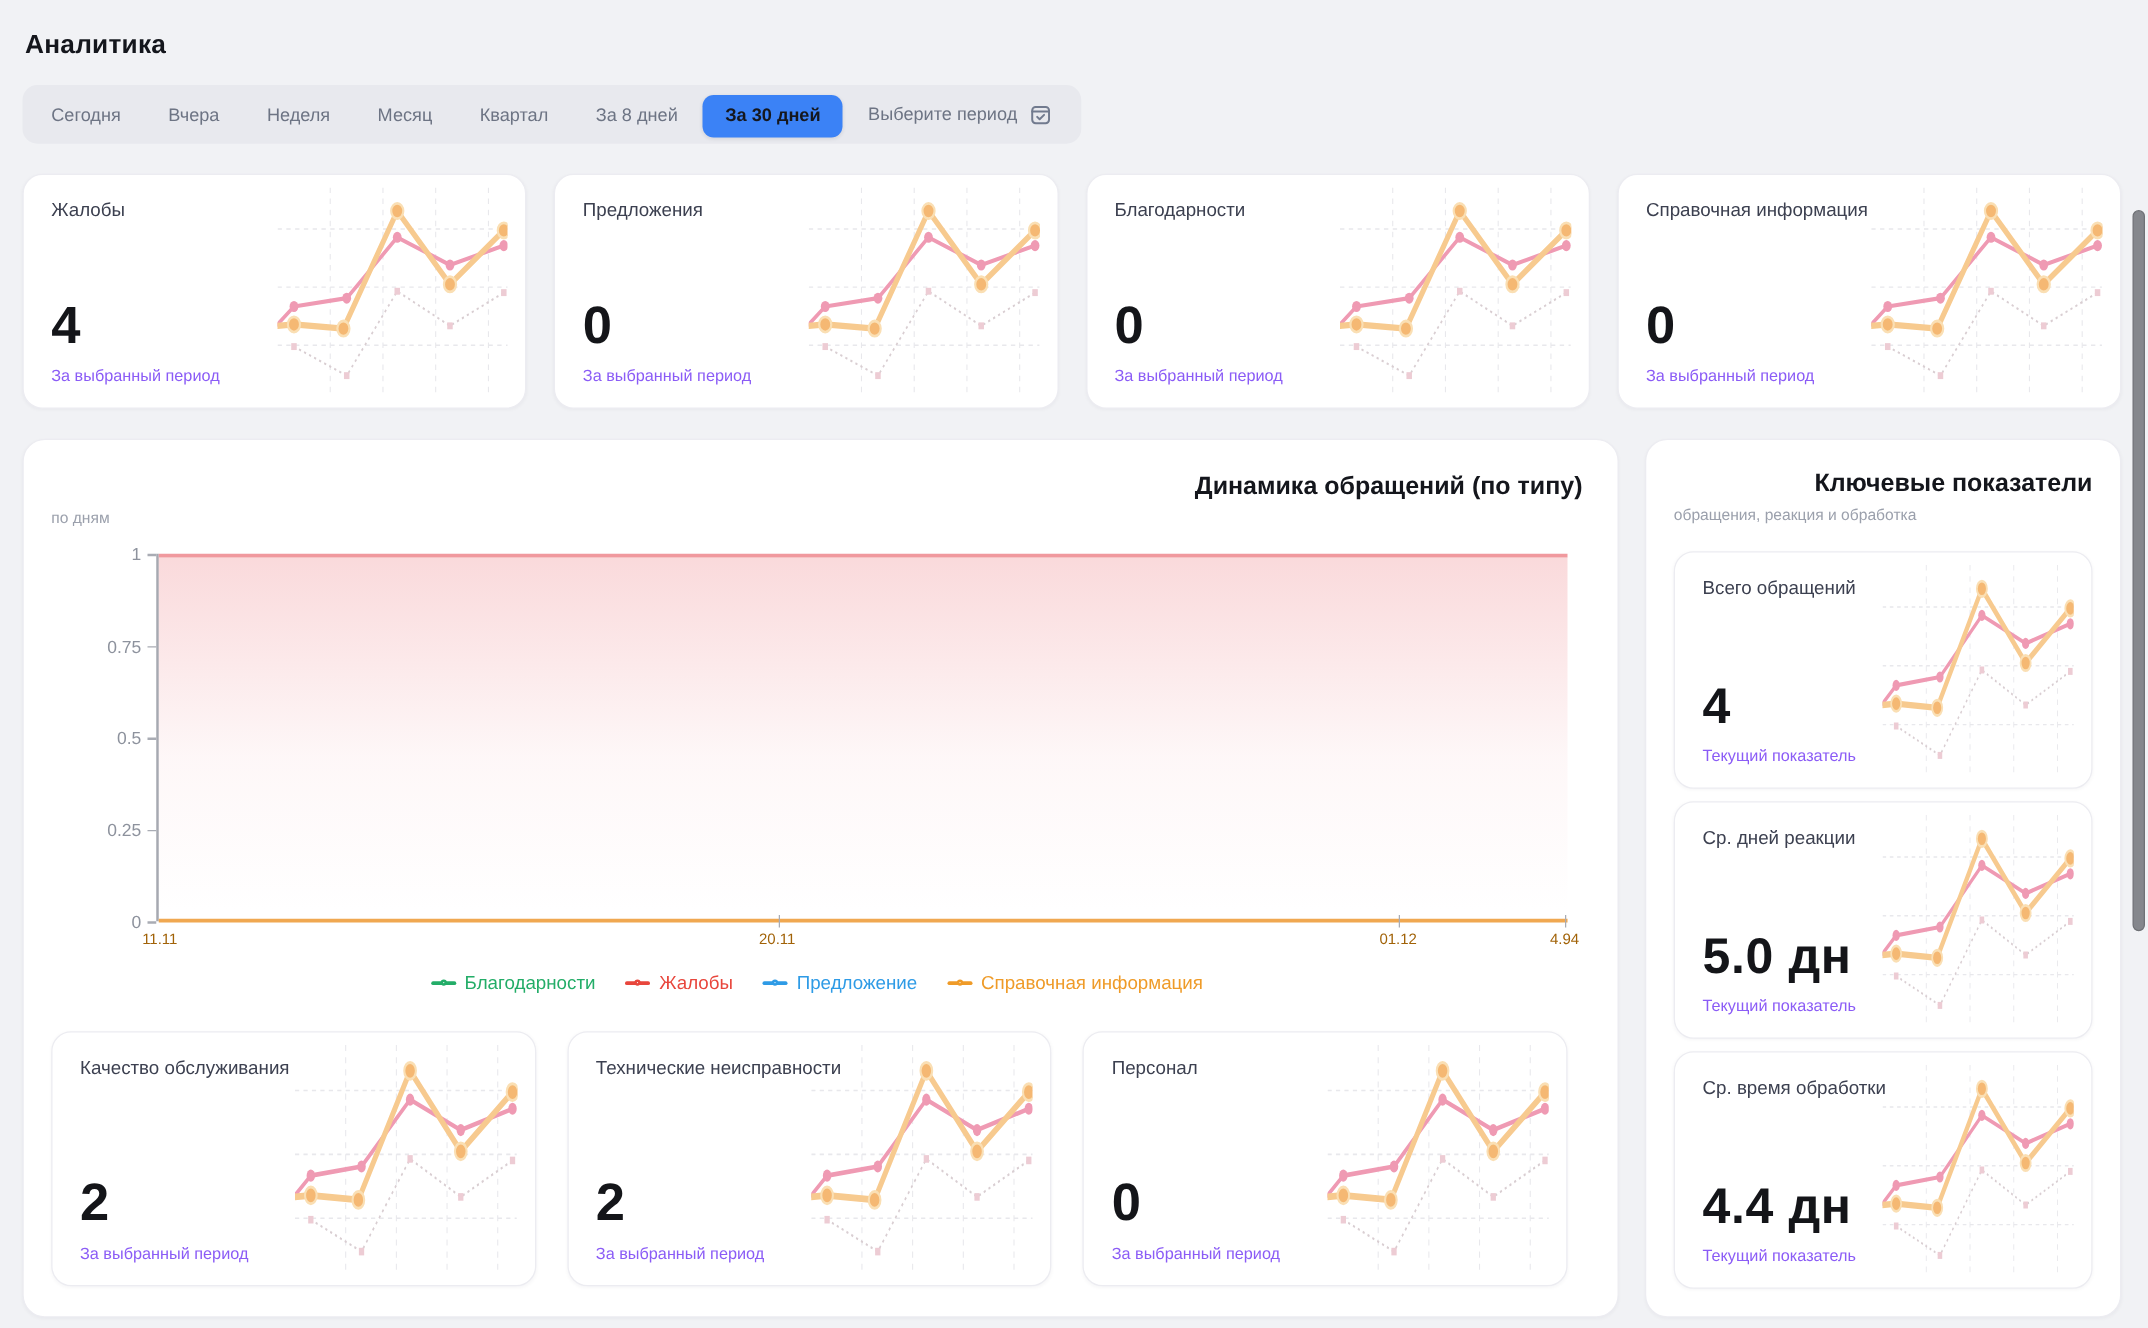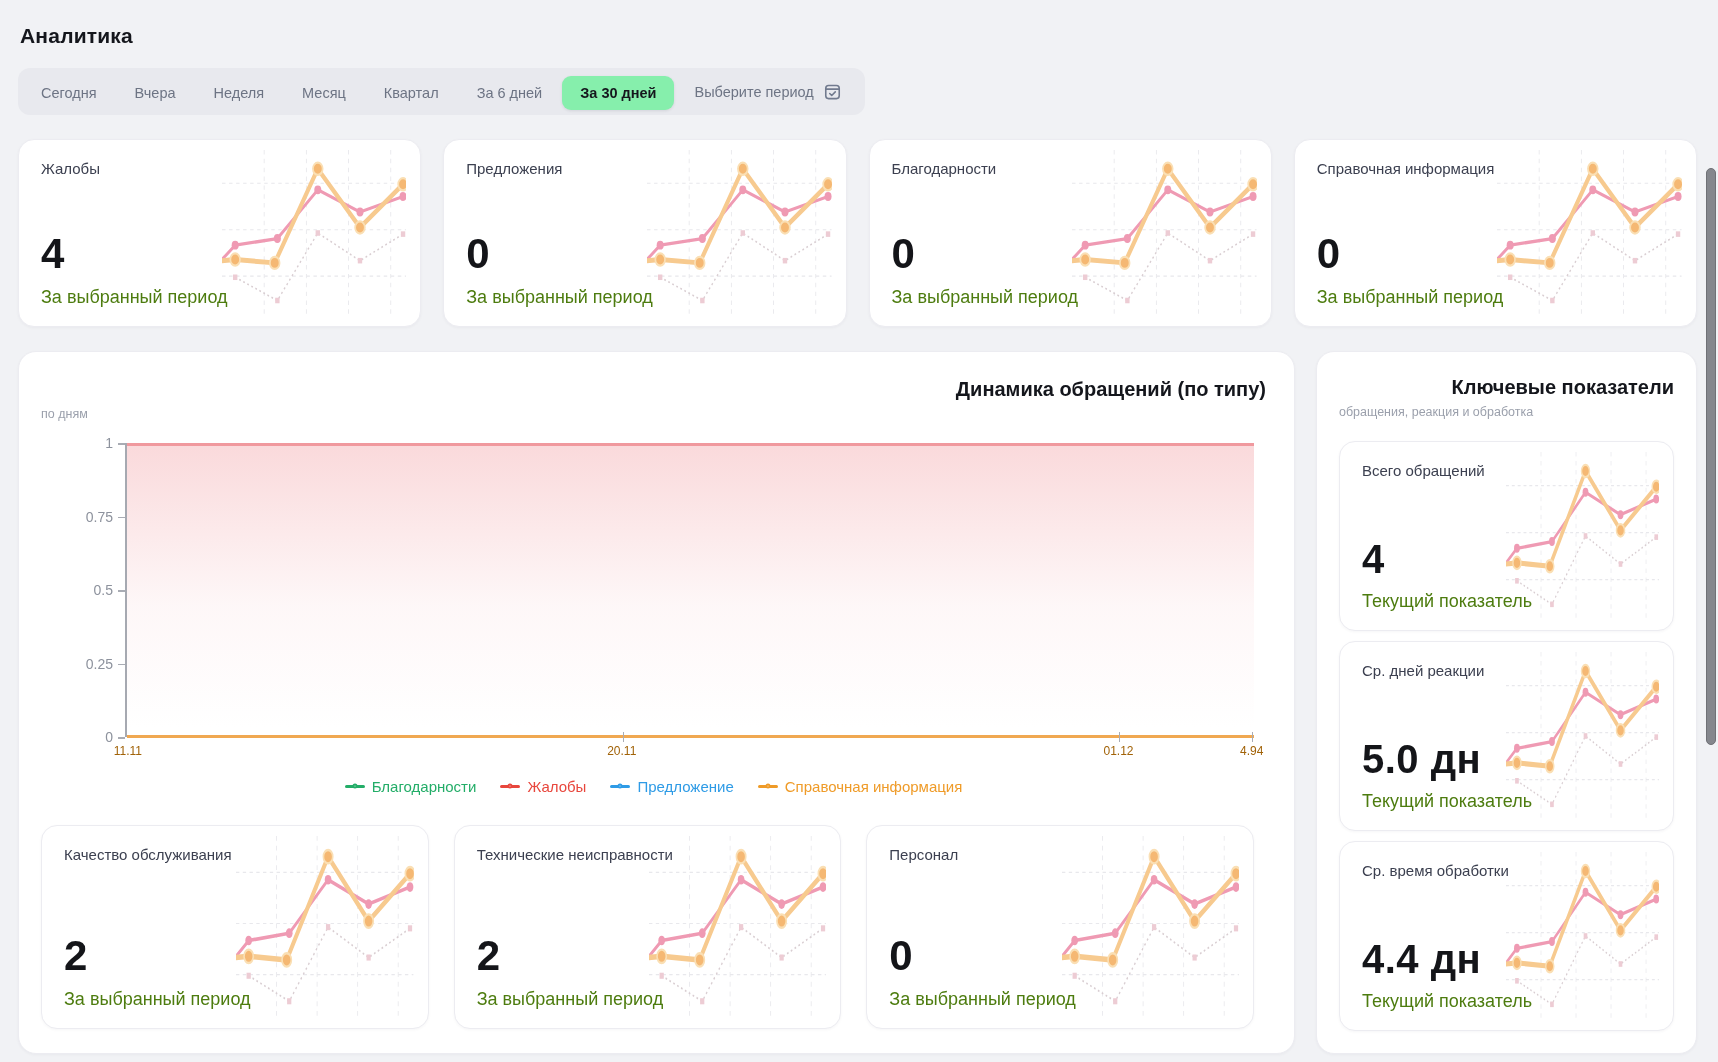--- a/index.html
+++ b/index.html
@@ -20,35 +20,35 @@
   .tabbar {
     display:inline-flex; align-items:flex-end;
     background:#e8e9ee; border-radius:12px; padding:5px; gap:2px;
   }
   .tab {
     border:none; background:transparent; cursor:pointer;
     font-family:inherit; font-size:14.5px; color:#6d7484;
     padding:9px 18px; border-radius:9px; display:flex; align-items:center; gap:9px;
     white-space:nowrap;
   }
-  .tab.active { background:#86efac; color:#15171d; font-weight:600; box-shadow:0 1px 3px rgba(25,30,50,.10); }
+  .tab.active { background:#3b82f6; color:#15171d; font-weight:600; box-shadow:0 1px 3px rgba(25,30,50,.10); }
   .tab .cal { display:inline-flex; }
 
   
   .card {
     background:#fff; border:1px solid #ececf1; border-radius:16px;
     box-shadow:0 1px 3px rgba(25,30,60,.04);
     position:relative; overflow:hidden;
     padding:20px 22px 18px 22px;
     display:flex; flex-direction:column;
   }
   .card-title { font-size:15px; color:#3c4050; position:relative; z-index:2; }
   .card-spacer { flex:1; }
   .card-value { font-size:42px; font-weight:700; color:#141519; line-height:1; margin-bottom:12px; position:relative; z-index:2; letter-spacing:.5px;}
-  .card-caption { font-size:18px; color:#4d7c0f; position:relative; z-index:2; }
+  .card-caption { font-size:13px; color:#8b5cf6; position:relative; z-index:2; }
   .spark { position:absolute; right:14px; top:10px; bottom:10px; width:46%; z-index:1; }
   .spark svg { width:100%; height:100%; }
 
   .summary-row {
     margin-top:24px;
     display:grid; grid-template-columns:repeat(4,1fr); gap:22px;
     height:188px;
   }
 
   
@@ -102,21 +102,21 @@
 <div class="page">
 
   <div class="page-title">Аналитика</div>
 
   <div class="tabbar">
     <button class="tab">Сегодня</button>
     <button class="tab">Вчера</button>
     <button class="tab">Неделя</button>
     <button class="tab">Месяц</button>
     <button class="tab">Квартал</button>
-    <button class="tab">За 6 дней</button>
+    <button class="tab">За 8 дней</button>
     <button class="tab active">За 30 дней</button>
     <button class="tab">
       <span>Выберите период</span>
       <span class="cal">
         <svg width="19" height="19" viewBox="0 0 24 24" fill="none" stroke="#717a8e" stroke-width="2" stroke-linecap="round" stroke-linejoin="round">
           <rect x="3.5" y="4.5" width="17" height="16.5" rx="3.5"></rect>
           <line x1="3.5" y1="9" x2="20.5" y2="9"></line>
           <polyline points="8.5,14.5 11,17 15.5,12.5"></polyline>
         </svg>
       </span>

